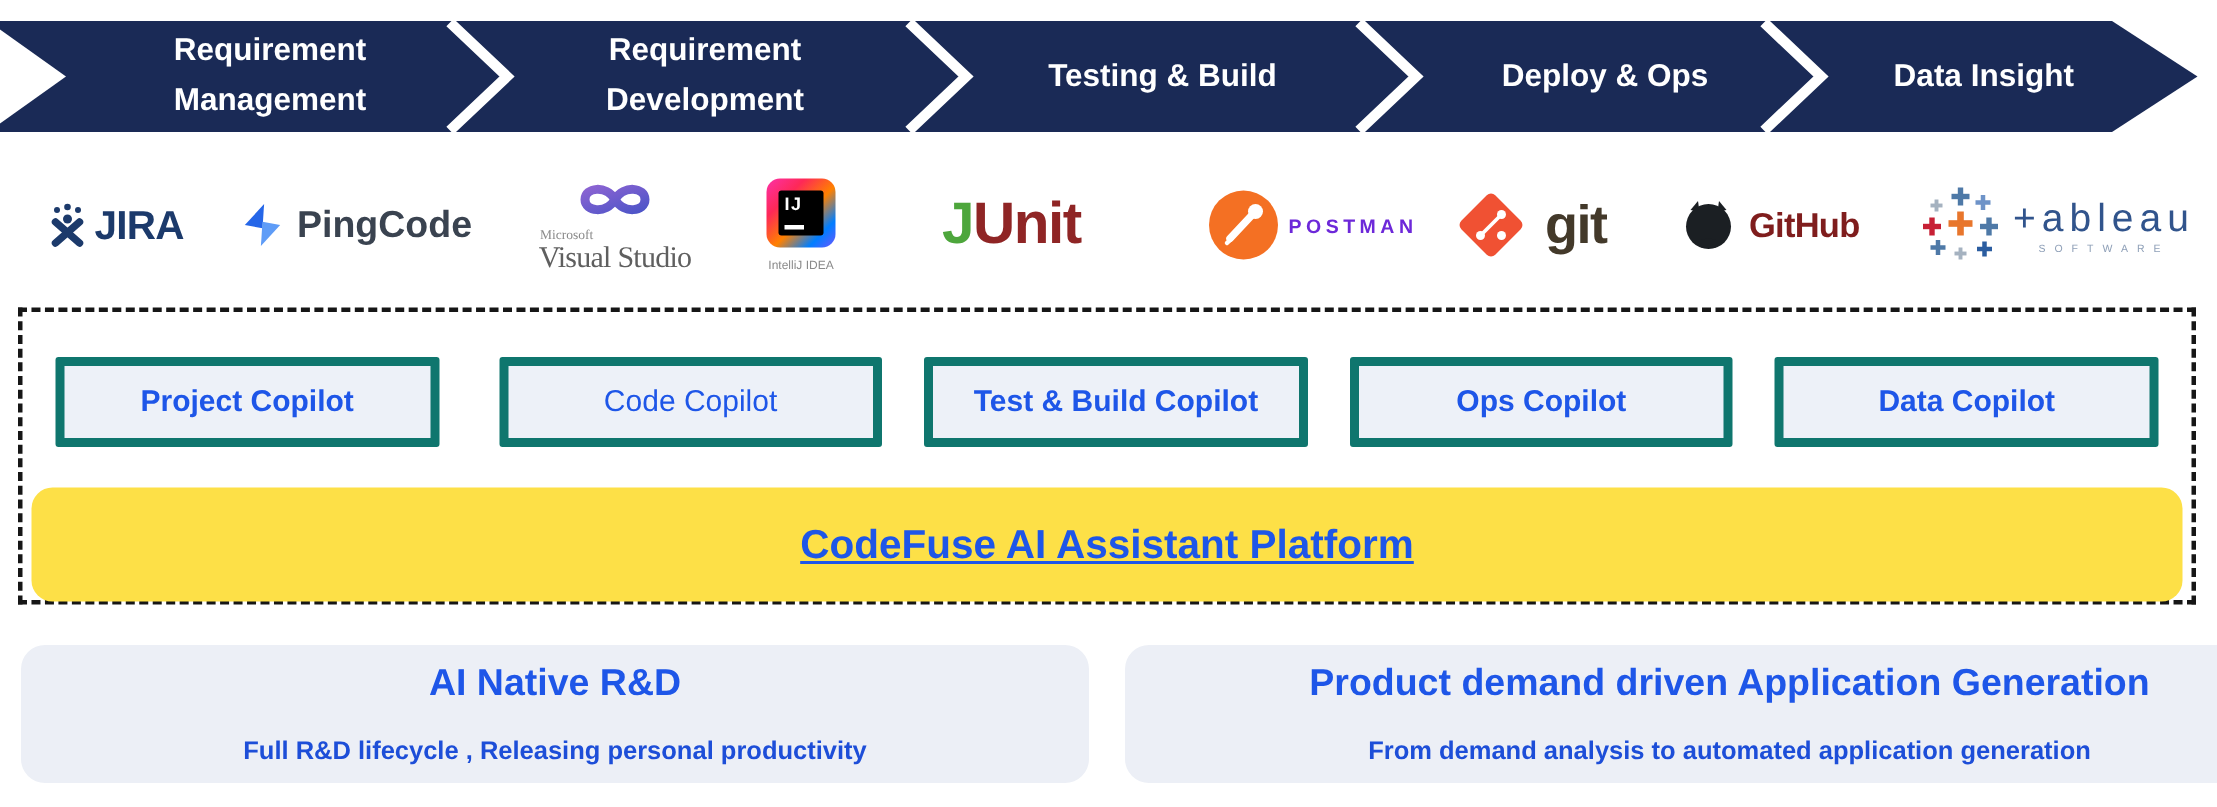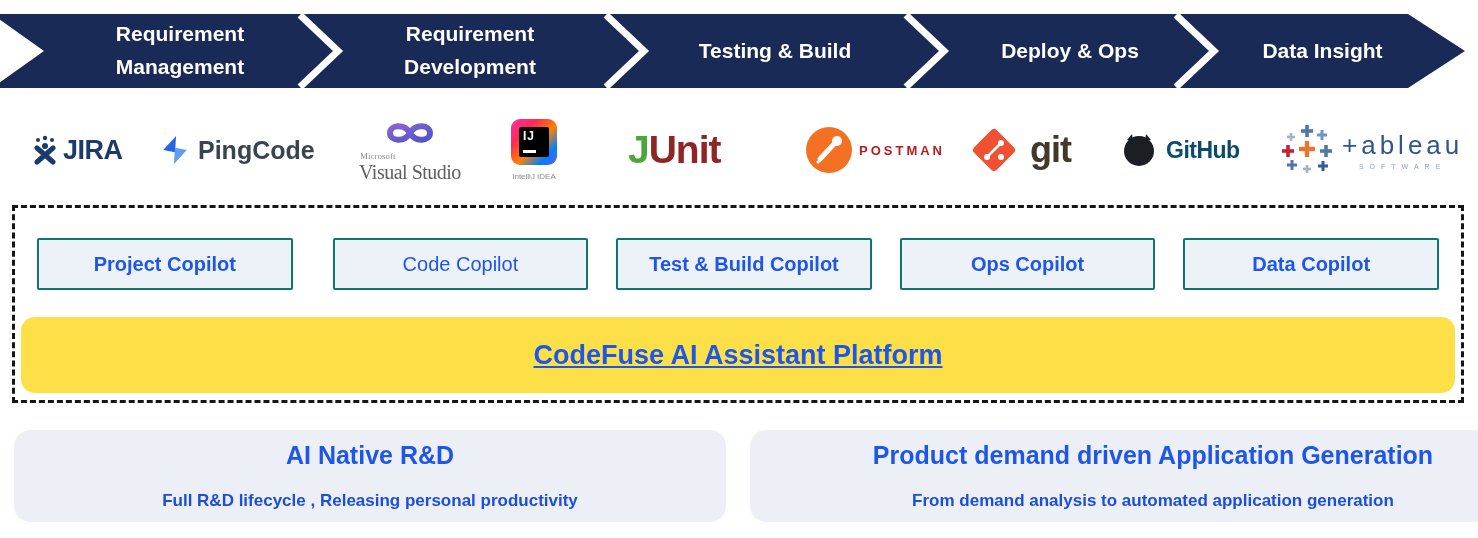--- a/index.html
+++ b/index.html
@@ -33,37 +33,37 @@
   .ij-inner{position:absolute;left:8px;top:8px;width:30px;height:30px;background:#000;border-radius:2px;}
   .ij-badge{position:absolute;left:4px;top:2px;color:#fff;font-size:12px;font-weight:800;letter-spacing:1px;}
   .ij-bar{position:absolute;left:4px;bottom:4px;width:13px;height:3px;background:#fff;}
   .ij-caption{font-size:8px;color:#8a8a8a;margin-top:7px;}
   .lg-junit{left:628px;}
   .junit-text{font-size:39px;font-weight:800;letter-spacing:-1px;}
   .junit-j{color:#4DA63C;}
   .junit-unit{color:#8F2525;}
   .lg-postman{left:806px;gap:7px;}
   .postman-circle{width:46px;height:46px;border-radius:50%;background:#F47023;position:relative;flex:0 0 auto;}
-  .postman-text{font-size:13px;font-weight:600;color:#b91c1c;letter-spacing:3px;}
+  .postman-text{font-size:13px;font-weight:600;color:#6d28d9;letter-spacing:3px;}
   .lg-git{left:970px;gap:12px;}
   .git-badge{width:48px;height:48px;position:relative;flex:0 0 auto;}
   .git-diamond{position:absolute;left:8px;top:8px;width:32px;height:32px;background:#F05133;border-radius:4px;transform:rotate(45deg);}
   .git-badge svg{position:absolute;left:0;top:0;}
   .git-text{font-size:36px;font-weight:700;color:#43392A;letter-spacing:-1px;}
   .lg-github{left:1120px;gap:8px;}
-  .github-text{font-size:23px;font-weight:700;color:#0c4a6e;letter-spacing:-0.5px;}
+  .github-text{font-size:23px;font-weight:700;color:#7f1d1d;letter-spacing:-0.5px;}
   .lg-tableau{left:1276px;gap:4px;}
   .tab-word{display:flex;flex-direction:column;align-items:center;}
   .tableau-text{font-size:26px;font-weight:400;color:#31548C;letter-spacing:4px;}
   .tableau-caption{font-size:7px;color:#8FA0B8;letter-spacing:6px;margin-top:2px;}
 
   
   .copilot-box{position:absolute;left:12px;top:205px;width:1446px;height:192px;border:3px dashed #161616;}
   .copilot-row{display:flex;gap:28px;padding:0 22px;margin-top:30px;}
-  .copilot-btn{flex:1;height:48px;background:#EDF1F8;border:2px solid #0f766e;border-radius:2px;
+  .copilot-btn{flex:1;height:48px;background:#EDF1F8;border:6px solid #0f766e;border-radius:2px;
     display:flex;align-items:center;justify-content:center;font-size:20px;font-weight:700;color:#1E56E8;cursor:pointer;}
   .copilot-btn.regular{font-weight:400;margin-left:12px;}
   .platform-bar{margin:27px 6px 0;height:76px;background:#fde047;border-radius:14px;
     display:flex;align-items:center;justify-content:center;font-size:27px;font-weight:600;color:#1E56E8;text-decoration:underline;}
 
   
   .summary-card{position:absolute;top:430px;height:92px;background:#ECEFF6;border-radius:16px;
     display:flex;flex-direction:column;align-items:center;justify-content:center;gap:21px;}
   .card-left{left:14px;width:712px;}
   .card-right{left:750px;width:714px;padding-left:46px;}

